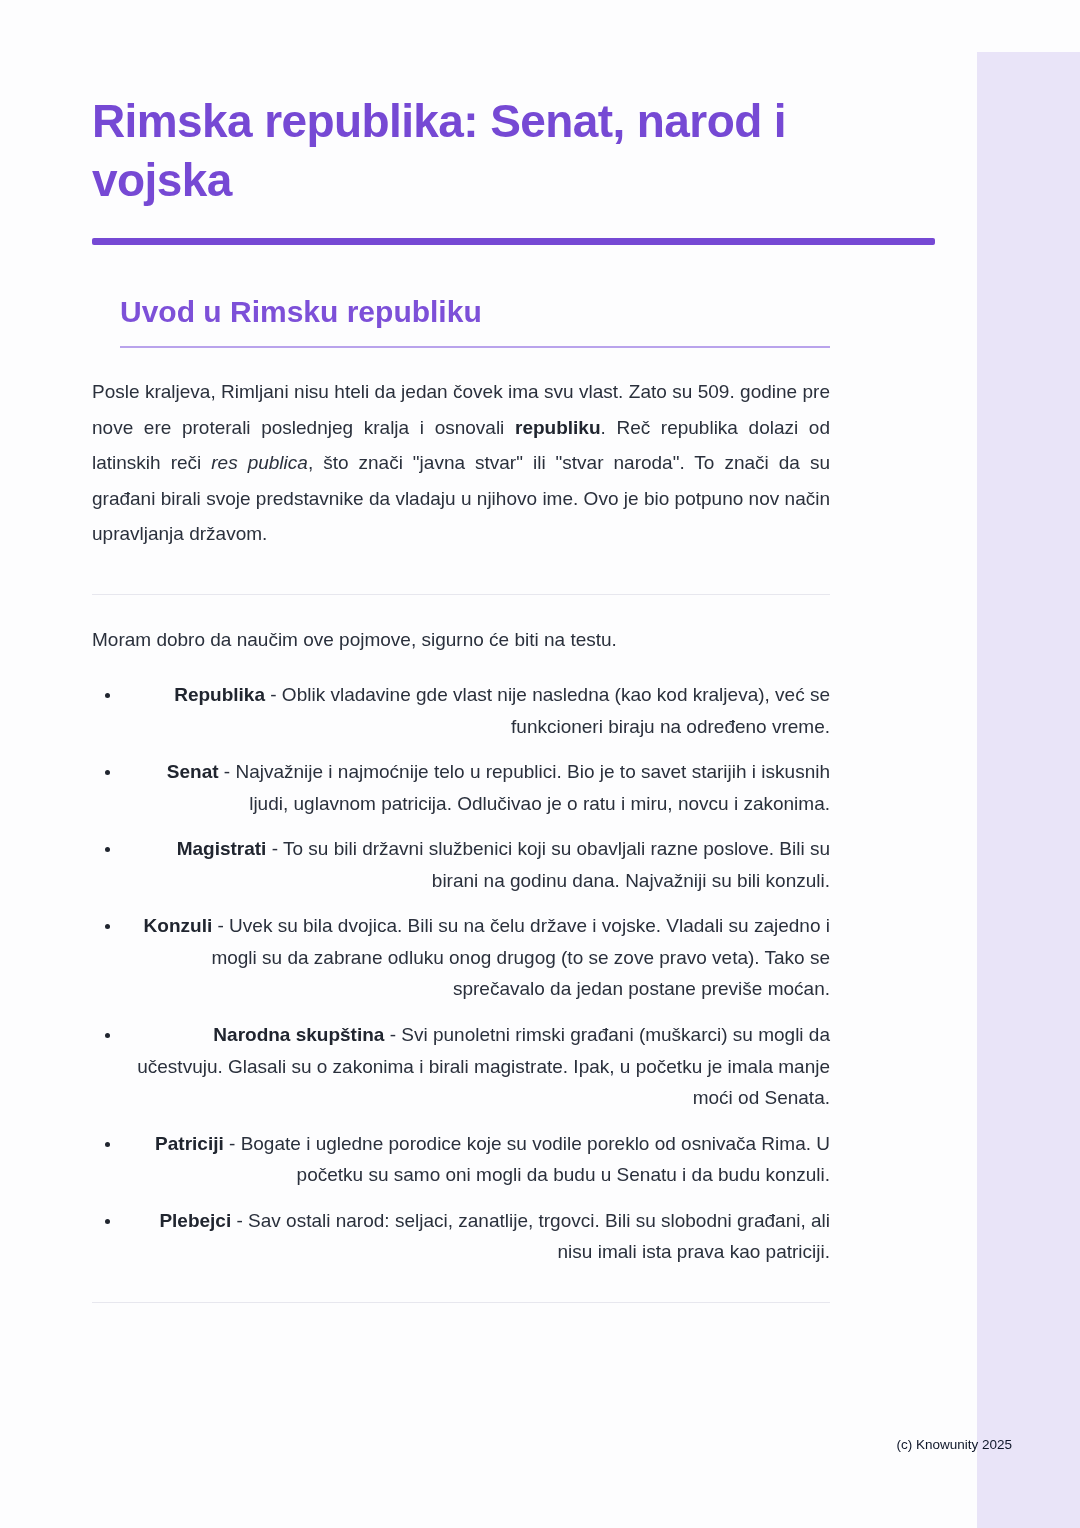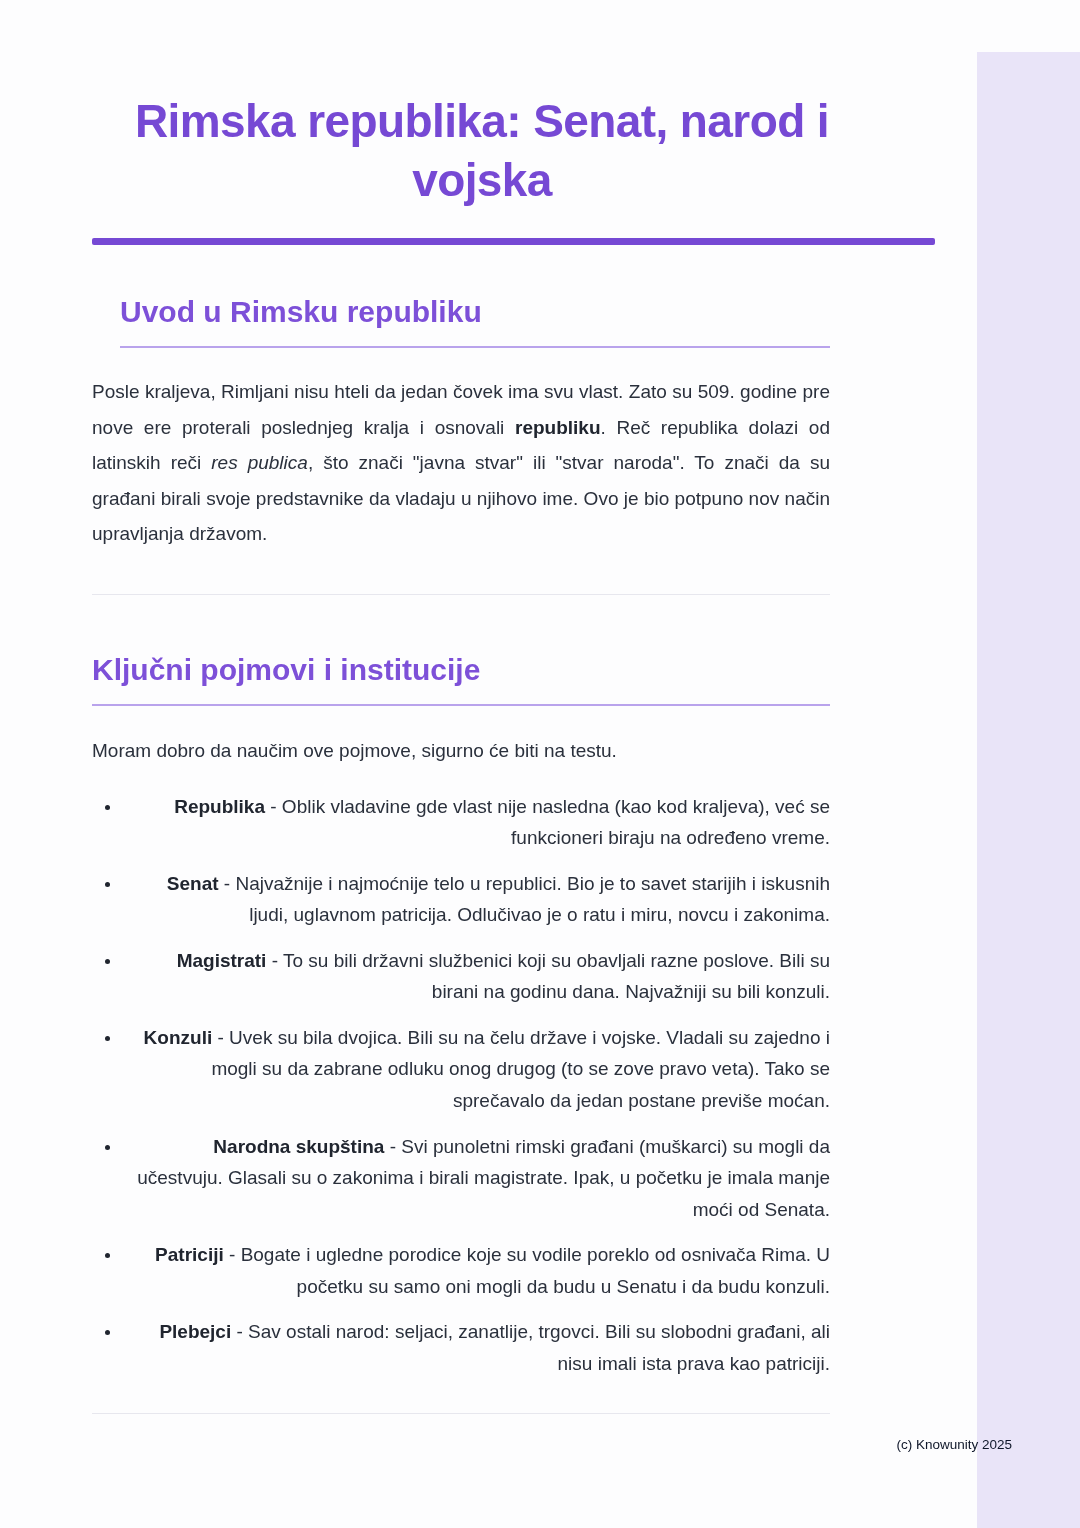--- a/index.html
+++ b/index.html
@@ -28,21 +28,20 @@
     width: 843px;
   }
   .doc-title {
     margin: 0;
     max-width: 780px;
     font-size: 46px;
     font-weight: 800;
     line-height: 1.28;
     letter-spacing: -0.6px;
     color: #7649d4;
-    text-align: center;
   }
   .title-rule {
     width: 843px;
     height: 7px;
     margin-top: 28px;
     background: #7649d4;
     border-radius: 2px;
   }
   .text-col { width: 738px; }
   .section-heading {
@@ -113,21 +112,20 @@
   <div class="title-rule"></div>
 
   <div class="text-col">
 
     <h2 class="section-heading first">Uvod u Rimsku republiku</h2>
 
     <p class="paragraph"><span>Posle kraljeva, Rimljani nisu hteli da jedan čovek ima svu vlast. Zato su 509. godine pre nove ere proterali poslednjeg kralja i osnovali </span><strong>republiku</strong><span>. Reč republika dolazi od latinskih reči </span><em>res publica</em><span>, što znači "javna stvar" ili "stvar naroda". To znači da su građani birali svoje predstavnike da vladaju u njihovo ime. Ovo je bio potpuno nov način upravljanja državom.</span></p>
 
     <hr class="divider">
 
-    <h2 class="section-heading second">Ključni pojmovi i institucije</h2>
 
     <p class="intro-line">Moram dobro da naučim ove pojmove, sigurno će biti na testu.</p>
 
     <ul class="terms">
       <li><strong>Republika</strong><span> - Oblik vladavine gde vlast nije nasledna (kao kod kraljeva), već se funkcioneri biraju na određeno vreme.</span></li>
       <li><strong>Senat</strong><span> - Najvažnije i najmoćnije telo u republici. Bio je to savet starijih i iskusnih ljudi, uglavnom patricija. Odlučivao je o ratu i miru, novcu i zakonima.</span></li>
       <li><strong>Magistrati</strong><span> - To su bili državni službenici koji su obavljali razne poslove. Bili su birani na godinu dana. Najvažniji su bili konzuli.</span></li>
       <li><strong>Konzuli</strong><span> - Uvek su bila dvojica. Bili su na čelu države i vojske. Vladali su zajedno i mogli su da zabrane odluku onog drugog (to se zove pravo veta). Tako se sprečavalo da jedan postane previše moćan.</span></li>
       <li><strong>Narodna skupština</strong><span> - Svi punoletni rimski građani (muškarci) su mogli da učestvuju. Glasali su o zakonima i birali magistrate. Ipak, u početku je imala manje moći od Senata.</span></li>
       <li><strong>Patriciji</strong><span> - Bogate i ugledne porodice koje su vodile poreklo od osnivača Rima. U početku su samo oni mogli da budu u Senatu i da budu konzuli.</span></li>

